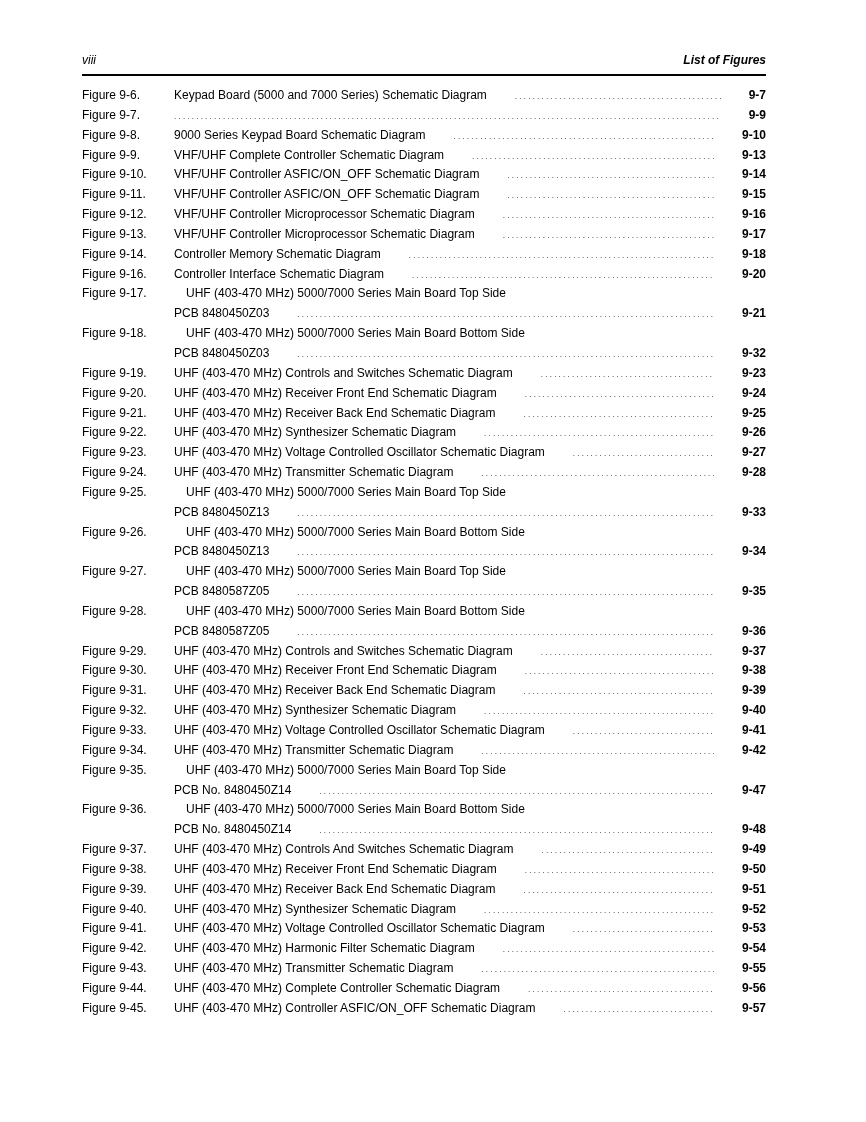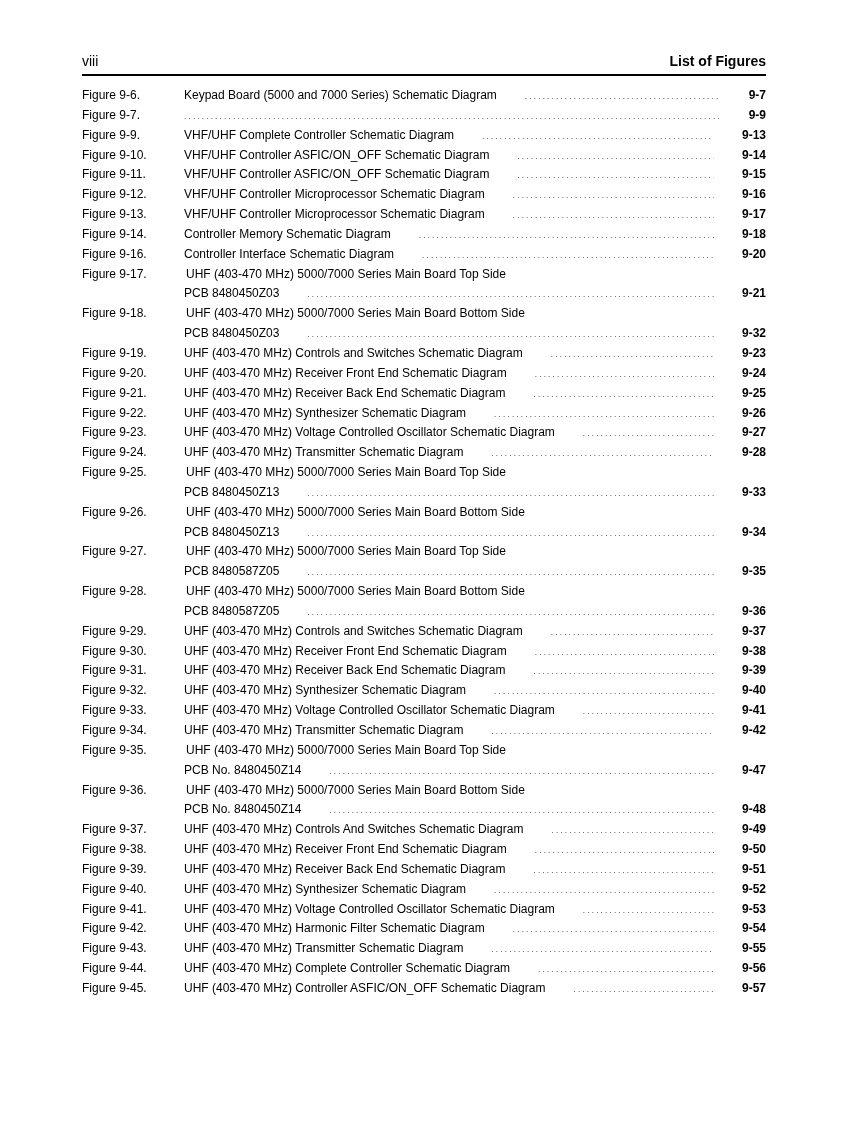--- a/index.html
+++ b/index.html
@@ -1,24 +1,24 @@
 <!DOCTYPE html>
 <html><head>
   <meta charset="utf-8">
   <style>
     html, body { margin: 0; padding: 0; background: #ffffff; }
     body { width: 866px; height: 1122px; position: relative; overflow: hidden; font-family: "Liberation Sans", sans-serif; color: #000; }
-    .header { position: absolute; left: 82px; top: 53px; width: 684px; height: 16px; font-size: 14px; }
+    .header { position: absolute; left: 82px; top: 53px; width: 684px; height: 16px; font-size: 12px; font-style: italic; }
     .header .left { position: absolute; left: 0; top: 0; }
     .header .right { position: absolute; right: 0; top: 0; font-weight: bold; }
     .rule { position: absolute; left: 82px; top: 74px; width: 684px; height: 2px; background: #000; }
     .list { position: absolute; left: 82px; top: 86px; width: 684px; font-size: 12px; line-height: 19.85px; }
     .row { position: relative; display: block; height: 19.85px; white-space: nowrap; }
     .num { position: absolute; left: 0; top: 0; }
-    .entry { position: absolute; left: 102px; right: 0; top: 0; display: flex; overflow: hidden; gap: 28px; }
+    .entry { position: absolute; left: 92px; right: 0; top: 0; display: flex; overflow: hidden; gap: 28px; }
     .title { flex: 0 0 auto; white-space: nowrap; }
     .dots { flex: 1 1 auto; overflow: hidden; white-space: nowrap; letter-spacing: 0.5px; }
     .dots::after { content: ". . . . . . . . . . . . . . . . . . . . . . . . . . . . . . . . . . . . . . . . . . . . . . . . . . . . . . . . . . . . . . . . . . . . . . . . . . . . . . . . . . . . . . . . . . . . . . . . . . . . . . . . . . . . . . . . . . . . . . . . . . . . . . . . . . . . . . . . . . . . . . . . . . . . . . . . . . . . . . . . . . . . . . . . . . . . . . . . . . . . ."; font-size: 8px; letter-spacing: 0; }
     .page { flex: 0 0 auto; white-space: nowrap; font-weight: bold; }
   </style>
 </head>
 <body>
 
 <div class="header">
   <span class="left">viii</span>
@@ -36,20 +36,28 @@
       </span>
     </div>
     <div class="row">
       <span class="num">Figure 9-7.</span>
       <span class="entry">
         <span class="dots"></span>
         <span class="page">9-9</span>
       </span>
     </div>
     <div class="row">
+      <span class="num">Figure 9-8.</span>
+      <span class="entry">
+        <span class="title">9000 Series Keypad Board Schematic Diagram</span>
+        <span class="dots"></span>
+        <span class="page">9-10</span>
+      </span>
+    </div>
+    <div class="row">
       <span class="num">Figure 9-9.</span>
       <span class="entry">
         <span class="title">VHF/UHF Complete Controller Schematic Diagram</span>
         <span class="dots"></span>
         <span class="page">9-13</span>
       </span>
     </div>
     <div class="row">
       <span class="num">Figure 9-10.</span>
       <span class="entry">

